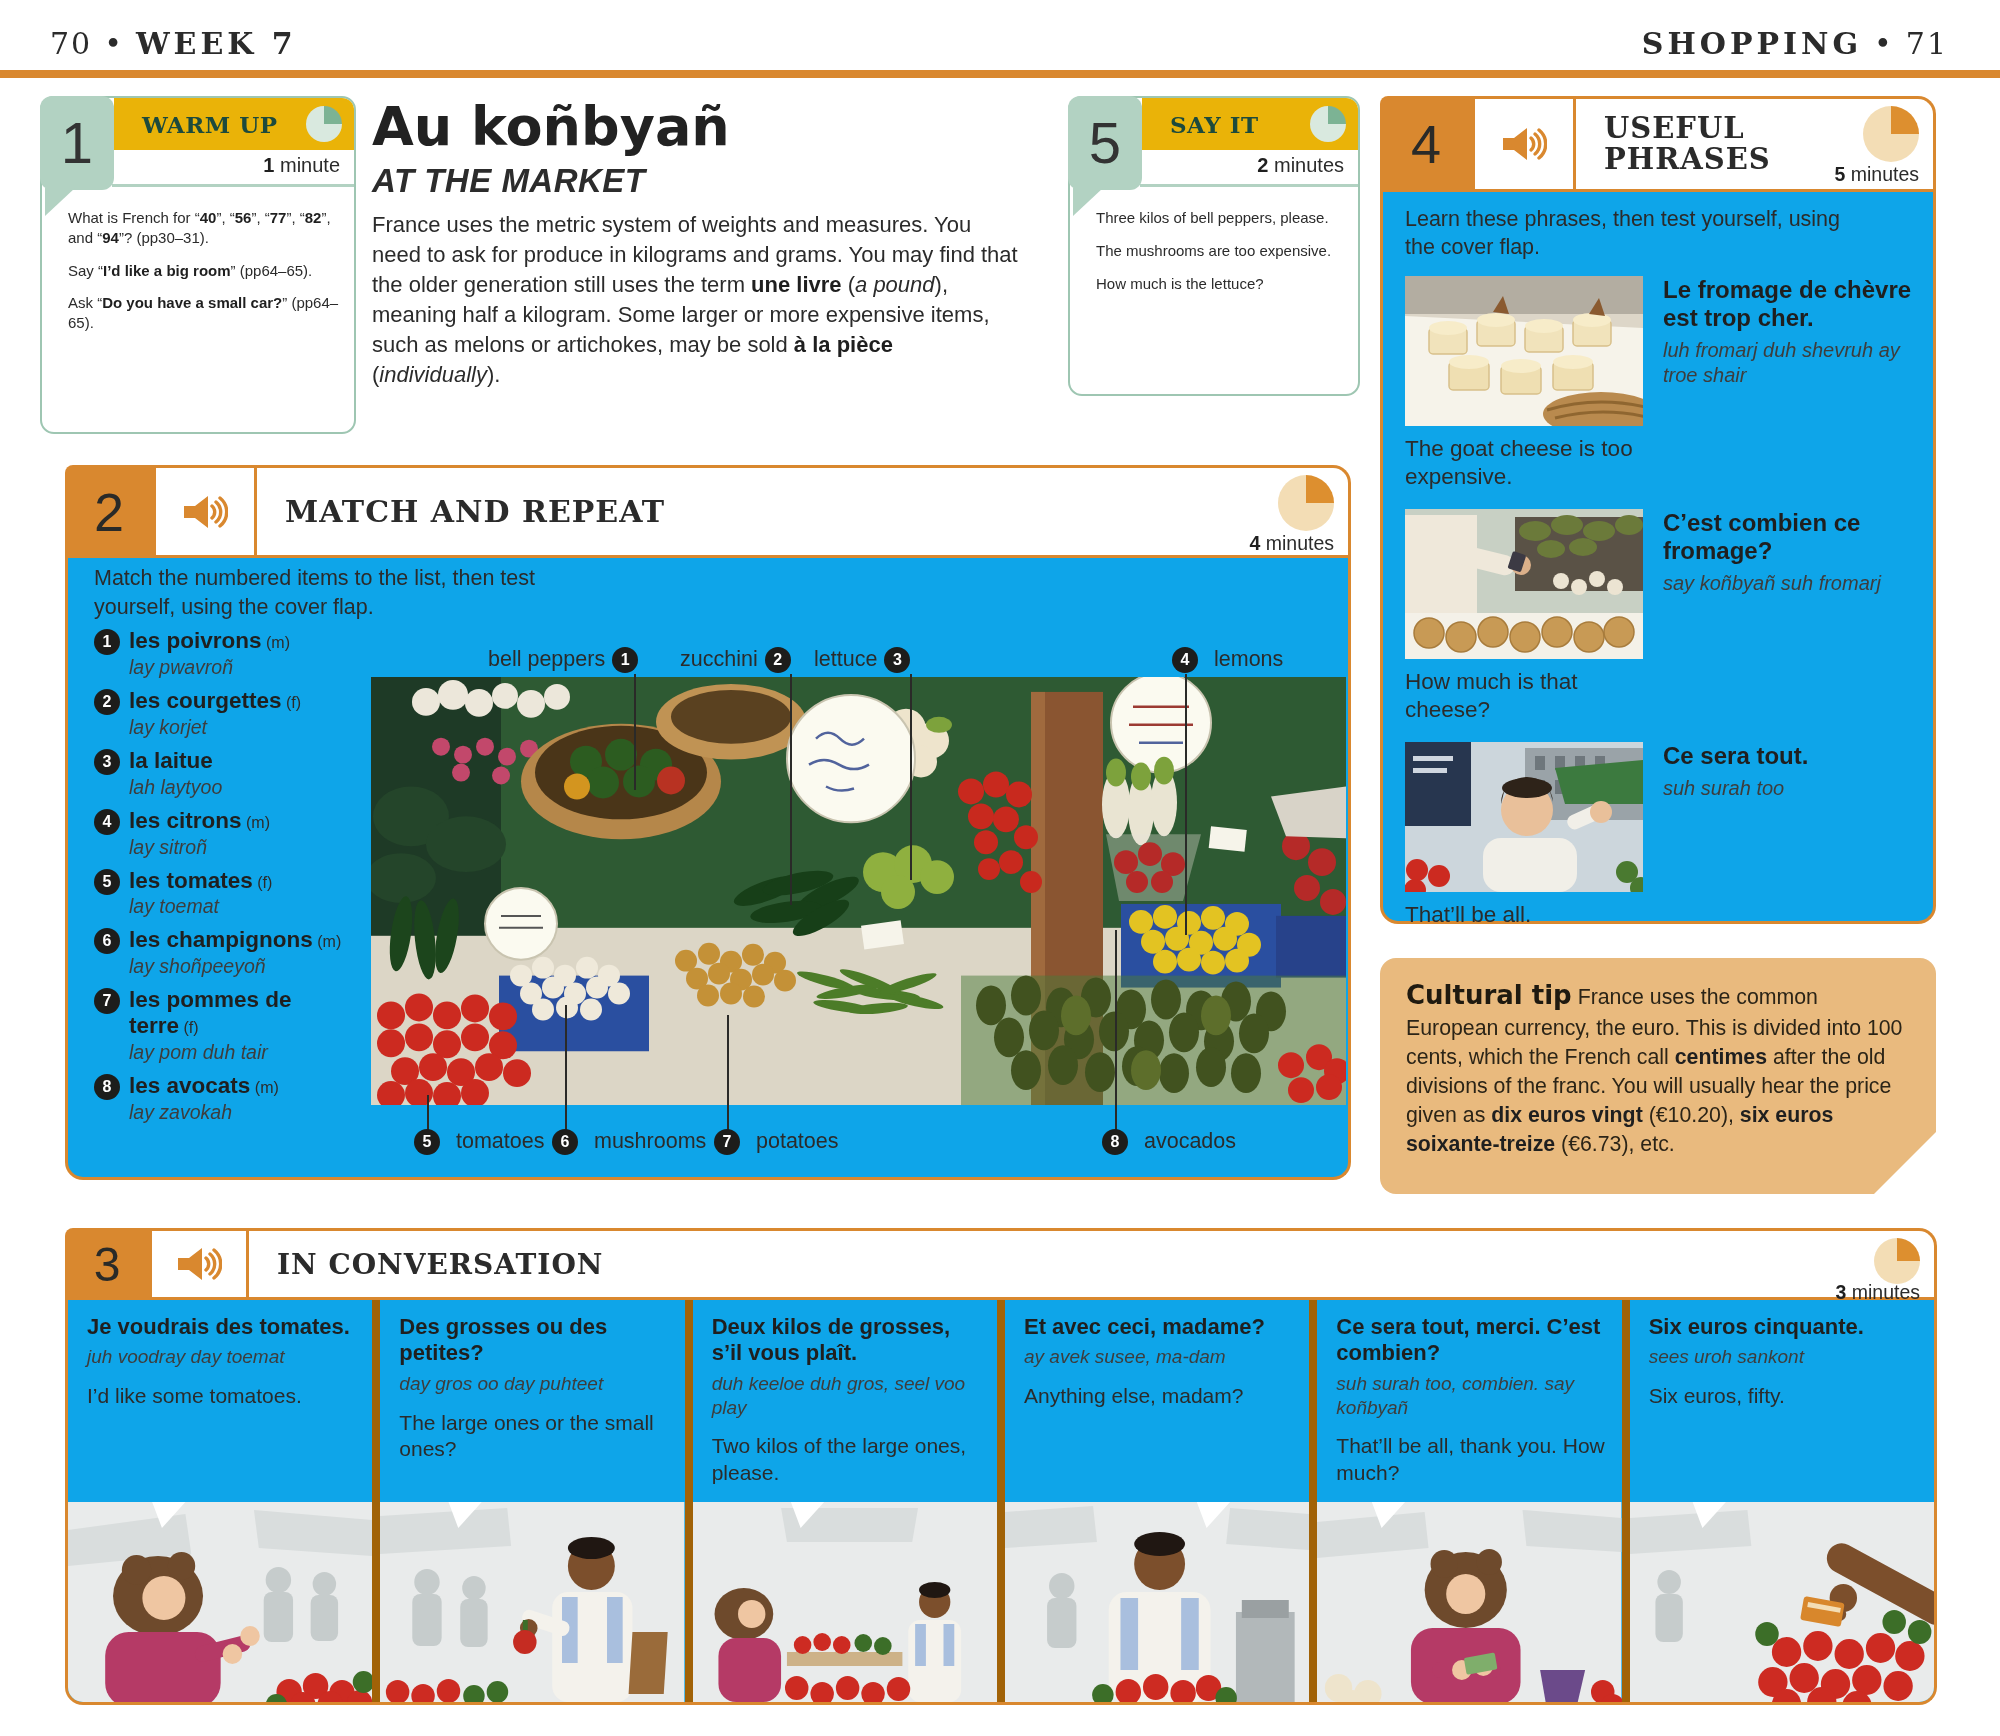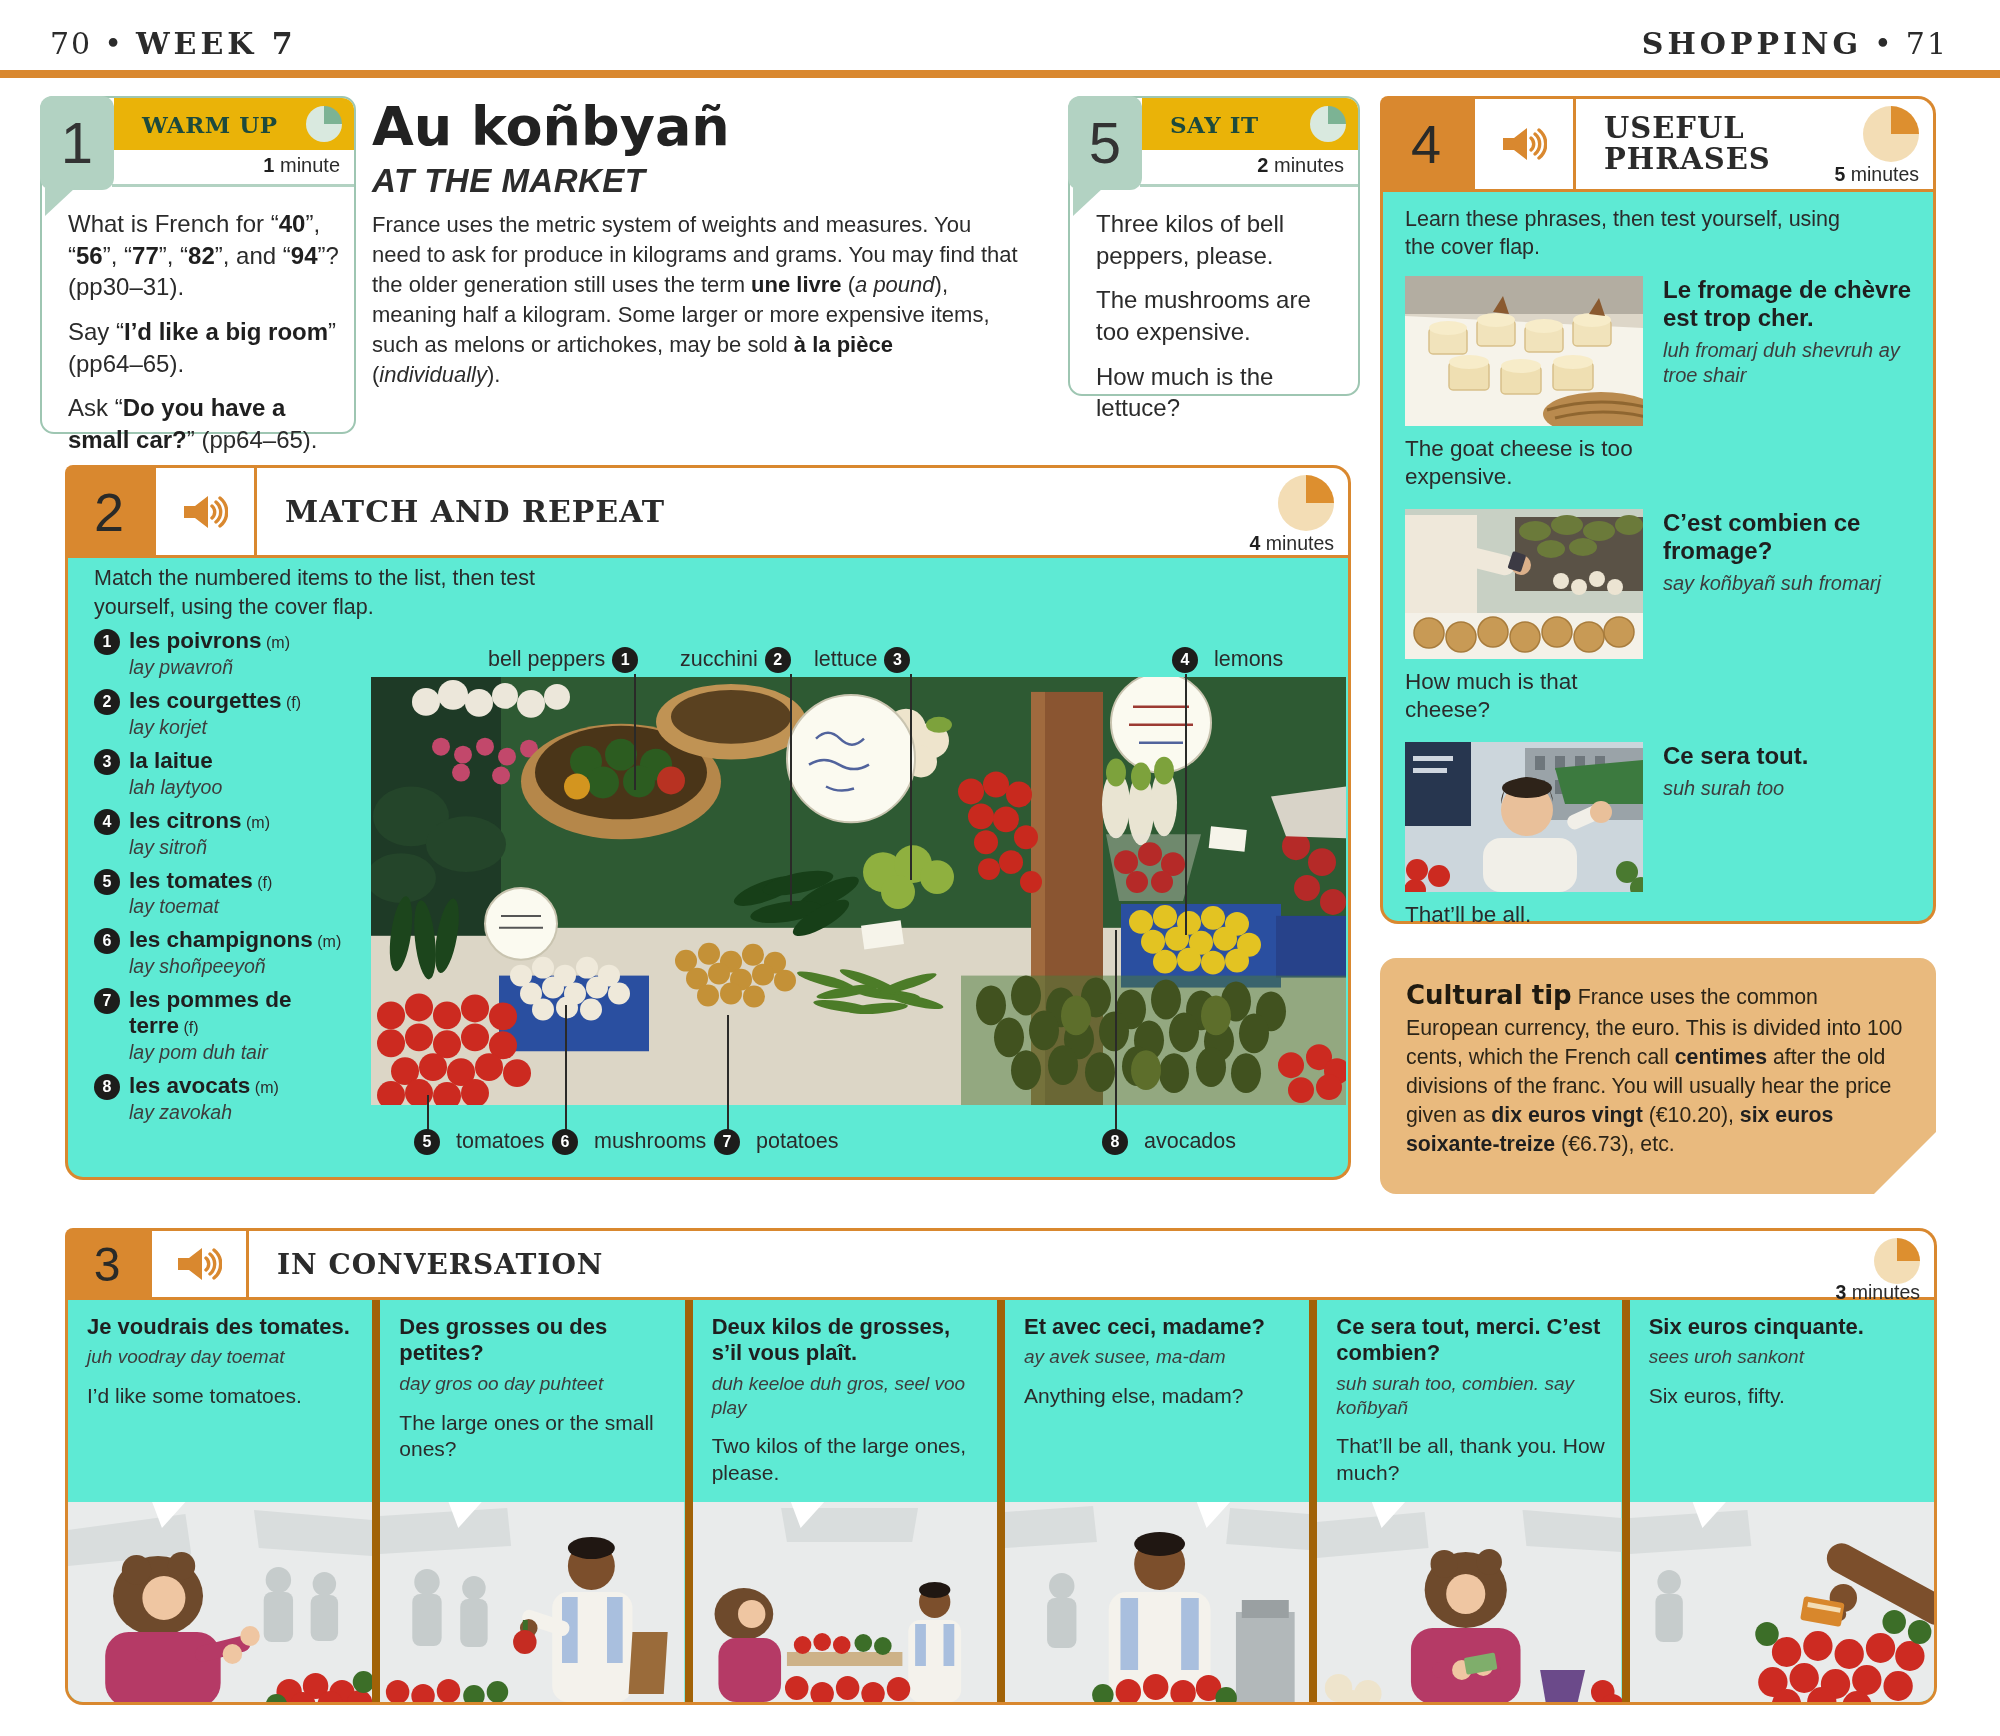--- a/index.html
+++ b/index.html
@@ -15,21 +15,21 @@
   #hleft{left:50px;}
   #hright{right:52px;}
   
   .gbox{position:absolute;background:#fff;border:2px solid #9ec6b2;border-radius:14px;}
   .gtab{position:absolute;left:-2px;top:-2px;width:74px;height:94px;background:#b2d2c2;border-radius:12px;display:flex;align-items:center;justify-content:center;}
   .gtab::after{content:"";position:absolute;left:5px;top:92px;width:0;height:0;border-top:28px solid #b2d2c2;border-right:30px solid transparent;}
   .gnum{font-size:58px;font-weight:400;color:#333;line-height:1;}
   .gstrip{margin-left:72px;height:52px;background:#eab308;border-top-right-radius:12px;display:flex;align-items:center;justify-content:space-between;padding:0 12px 0 28px;}
   .gtitle{font-size:23px;color:#1d4a3c;letter-spacing:0.5px;}
   .gtime{margin-left:70px;text-align:right;padding:4px 14px 7px 0;border-bottom:3px solid #b2d2c2;font-size:20px;color:#2b2b2b;}
-  .gbody{padding:8px 12px 0 26px;font-size:24px;line-height:1.32;}
+  .gbody{padding:8px 12px 0 26px;font-size:15px;line-height:1.32;}
   .gbody p{margin:13px 0;}
   
   .pie{border-radius:50%;display:inline-block;}
   .pie.green{background:conic-gradient(#7cb394 0 25%,#d9e9df 0);}
   .pie.orange{background:conic-gradient(#dd8f2f 0 25%,#f3ddb5 0);}
   .s36{width:36px;height:36px;}
   .s46{width:46px;height:46px;}
   .s56{width:56px;height:56px;}
   
   #intro{position:absolute;left:372px;top:100px;width:655px;}
@@ -38,21 +38,21 @@
   #intro p{margin:0;font-size:22px;line-height:1.36;width:650px;}
   
   .obox{position:absolute;background:#fff;border-radius:18px;}
   .ohead{display:flex;height:93px;}
   .onum{width:88px;background:#d9882f;display:flex;align-items:center;justify-content:center;font-size:54px;font-weight:400;color:#2a2a28;border-top-left-radius:8px;}
   .ospk{width:98px;border:3px solid #d9882f;display:flex;align-items:center;justify-content:center;background:#fff;}
   .otitlecell{flex:1;border:3px solid #d9882f;border-left:none;border-top-right-radius:18px;position:relative;display:flex;align-items:center;padding-left:28px;background:#fff;}
   .otitle{font-size:30px;color:#2b2b2b;letter-spacing:1px;}
   .opie{position:absolute;right:14px;top:7px;}
   .otime{position:absolute;right:14px;font-size:19.5px;color:#2b2b2b;}
-  .obody{border:3px solid #d9882f;border-top:none;border-radius:0 0 18px 18px;position:relative;background:#5eead4;}
+  .obody{border:3px solid #d9882f;border-top:none;border-radius:0 0 18px 18px;position:relative;background:#0ea5e9;}
   
   #match .obody{height:619px;}
   #mr-instruction{position:absolute;left:26px;top:6px;width:450px;font-size:21.5px;line-height:1.35;}
   #vocab{position:absolute;left:26px;top:70px;width:280px;}
   .vitem{display:flex;margin-bottom:9px;}
   .nbadge{flex:0 0 auto;width:26px;height:26px;border-radius:50%;background:#1d1d1b;color:#fff;font-size:16px;font-weight:700;display:inline-flex;align-items:center;justify-content:center;margin-right:9px;margin-top:1px;}
   .vterm{font-size:22.5px;font-weight:700;color:#1f1f1f;line-height:1.15;}
   .vgen{font-weight:400;color:#2b2b2b;}
   .vphon{font-size:19.5px;font-style:italic;color:#3d3d3d;margin-top:2px;}
   #mr-photo{position:absolute;left:303px;top:119px;width:975px;height:428px;}

